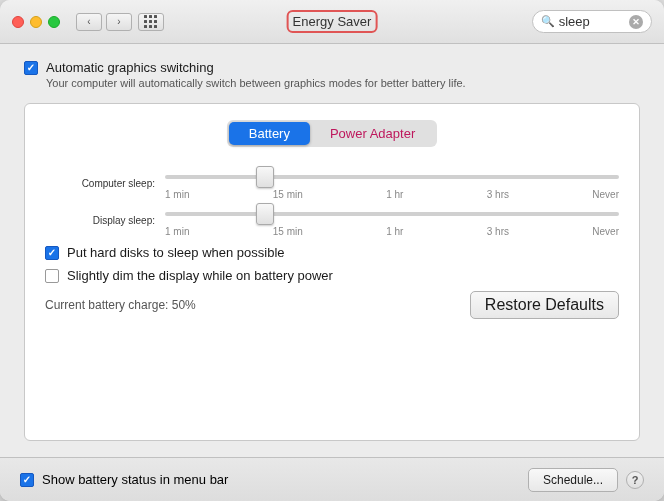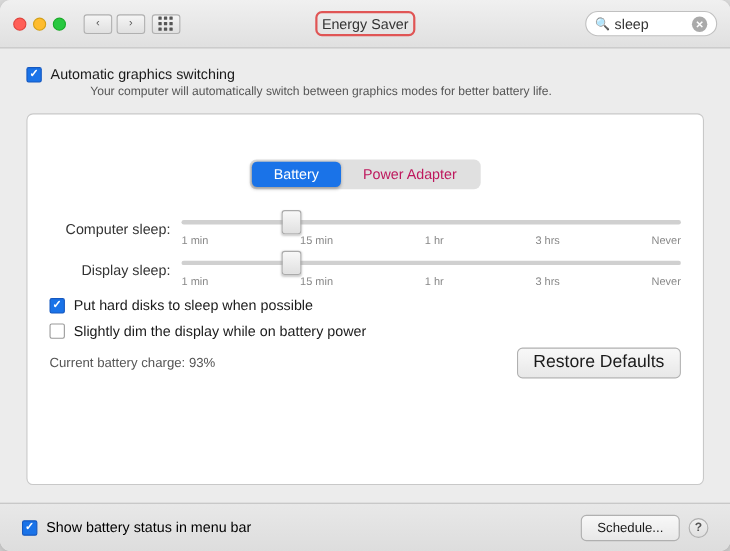--- a/index.html
+++ b/index.html
@@ -207,21 +207,20 @@
 
     .auto-graphics-title {
       font-size: 13px;
       font-weight: 500;
       color: #1a1a1a;
     }
 
     .auto-graphics-desc {
       font-size: 11px;
       color: #555;
-      margin-left: 36px;
     }
 
     
     .panel {
       background: white;
       border: 1px solid #c8c8c8;
       border-radius: 6px;
       padding: 16px 20px 20px;
       flex: 1;
     }
@@ -232,21 +231,20 @@
       justify-content: center;
       margin-bottom: 20px;
     }
 
     .tab-group {
       display: flex;
       background: #e0e0e0;
       border-radius: 6px;
       padding: 2px;
       gap: 0;
-      margin-top: 25px;
     }
 
     .tab-btn {
       padding: 4px 20px;
       border-radius: 5px;
       font-size: 13px;
       cursor: pointer;
       border: none;
       outline: none;
       font-family: inherit;
@@ -265,21 +263,21 @@
 
     
     .slider-row {
       display: flex;
       align-items: center;
       margin-bottom: 4px;
       gap: 10px;
     }
 
     .slider-label {
-      font-size: 13px;
+      font-size: 10px;
       color: #333;
       width: 110px;
       text-align: right;
       flex-shrink: 0;
     }
 
     .slider-container {
       flex: 1;
       display: flex;
       flex-direction: column;
@@ -552,21 +550,21 @@
         </div>
         <div class="checkbox-row">
           <div class="checkbox-unchecked"></div>
           <span class="checkbox-row-label">Slightly dim the display while on battery power</span>
         </div>
       </div>
 
       <div class="spacer-section"></div>
 
       <div class="bottom-bar">
-        <span class="battery-charge-text">Current battery charge: 93%</span>
+        <span class="battery-charge-text">Current battery charge: 50%</span>
         <button class="restore-btn">Restore Defaults</button>
       </div>
 
     </div>
   </div>
 
   <div class="footer-bar">
     <div class="show-battery-row">
       <div class="checkbox-styled">
         <span class="checkmark">✓</span>

